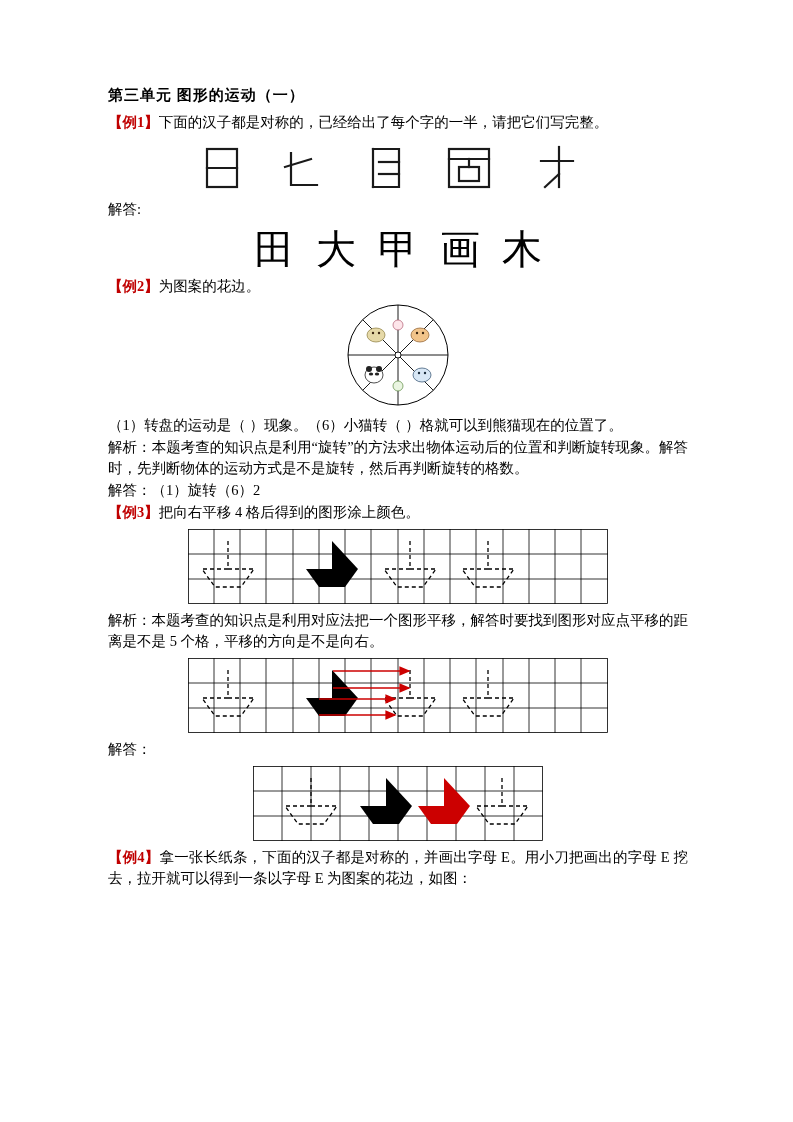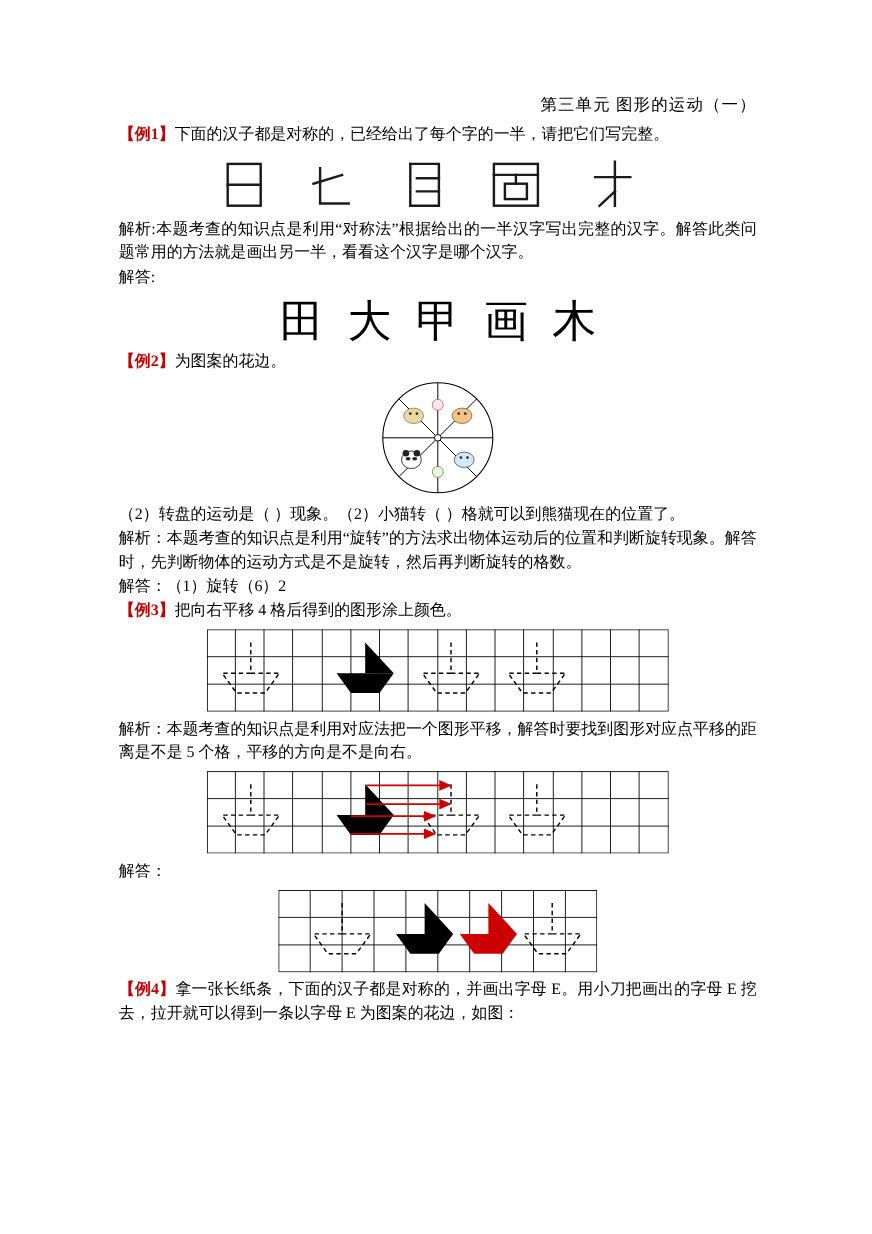--- a/index.html
+++ b/index.html
@@ -21,23 +21,23 @@
     width: 793px;
     height: 1122px;
   }
   .content {
     position: absolute;
     left: 108px;
     top: 86px;
     width: 580px;
   }
   .doc-title {
-    text-align: right;
+    text-align: left;
     font-size: 15px;
-    font-weight: normal;
+    font-weight: bold;
     letter-spacing: 1px;
     margin-bottom: 7px;
   }
   .para {
     font-size: 14.5px;
     line-height: 21px;
     text-align: justify;
     margin: 0 0 1px 0;
   }
   .para.indent { text-indent: 29px; }
@@ -109,23 +109,20 @@
           <rect x="266" y="26" width="20" height="14"></rect>
           <line x1="276" y1="18" x2="276" y2="26"></line>
 
           <path d="M 348 20 L 380 20"></path>
           <path d="M 366 6 L 366 46"></path>
           <path d="M 366 33 L 352 46"></path>
         </g>
       </svg>
     </div>
 
-    <p class="para">
-      <span>解析:</span><span>本题考查的知识点是利用“对称法”根据给出的一半汉字写出完整的汉字。解答此类问题常用的方法就是画出另一半，看看这个汉字是哪个汉字。</span>
-    </p>
     <p class="para">
       <span>解答:</span>
     </p>
 
     <div class="fullchars">
       <span class="fullchar">田</span>
       <span class="fullchar">大</span>
       <span class="fullchar">甲</span>
       <span class="fullchar">画</span>
       <span class="fullchar">木</span>
@@ -170,21 +167,21 @@
             <circle cx="27" cy="18" r="1.2" fill="#1a2a3a"></circle>
 
             <circle cx="0" cy="-30" r="5" fill="#fde5ea" stroke="#b05a70" stroke-width="0.7"></circle>
             <circle cx="0" cy="31" r="5" fill="#eaf5e1" stroke="#5a8a40" stroke-width="0.7"></circle>
           </g>
           <circle cx="0" cy="0" r="3" fill="#ffffff" stroke="#000000" stroke-width="0.9"></circle>
         </g>
       </svg>
     </div>
 
-    <p class="para">（2）转盘的运动是（    ）现象。（2）小猫转（    ）格就可以到熊猫现在的位置了。</p>
+    <p class="para">（1）转盘的运动是（    ）现象。（6）小猫转（    ）格就可以到熊猫现在的位置了。</p>
     <p class="para">
       <span>解析：</span><span>本题考查的知识点是利用“旋转”的方法求出物体运动后的位置和判断旋转现象。解答时，先判断物体的运动方式是不是旋转，然后再判断旋转的格数。</span>
     </p>
     <p class="para">
       <span>解答：</span><span>（1）旋转（6）2</span>
     </p>
 
     <p class="para">
       <span class="label-red">【例3】</span><span>把向右平移 4 格后得到的图形涂上颜色。</span>
     </p>

